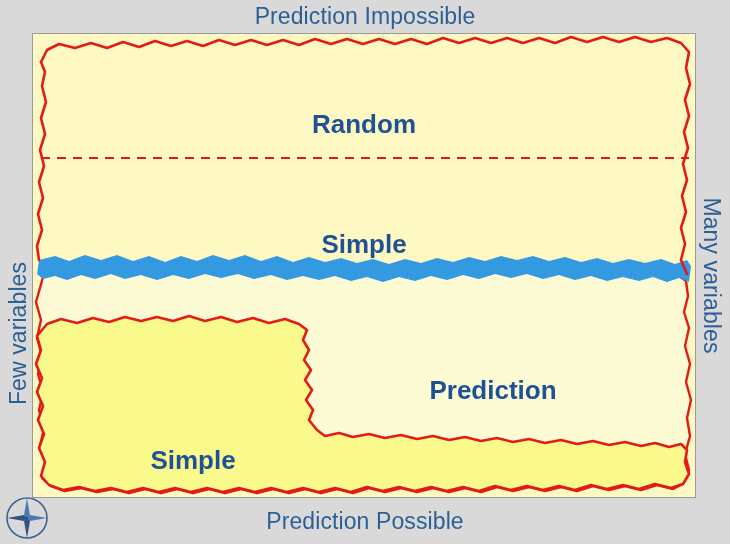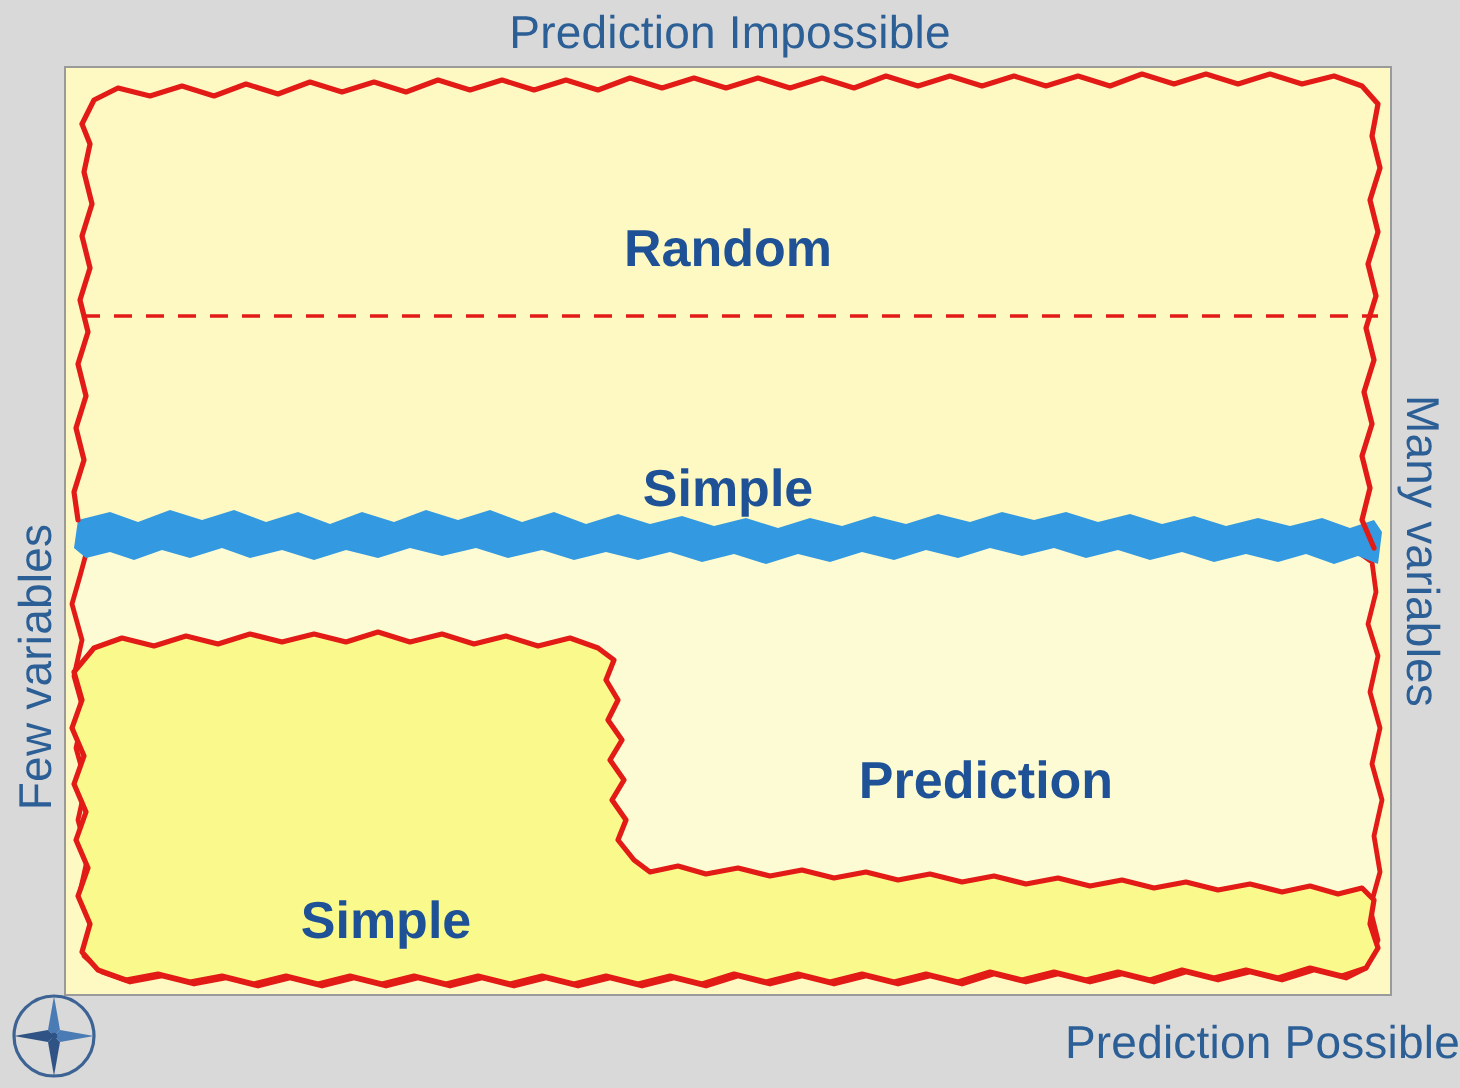--- a/index.html
+++ b/index.html
@@ -35,21 +35,21 @@
     left: 0;
     top: 3px;
     width: 730px;
     text-align: center;
   }
 
   #title-bottom {
     left: 0;
     top: 508px;
     width: 730px;
-    text-align: right;
+    text-align: center;
   }
 
   #label-left {
     left: -82px;
     top: 320px;
     width: 200px;
     text-align: center;
     transform: rotate(-90deg);
   }
 

